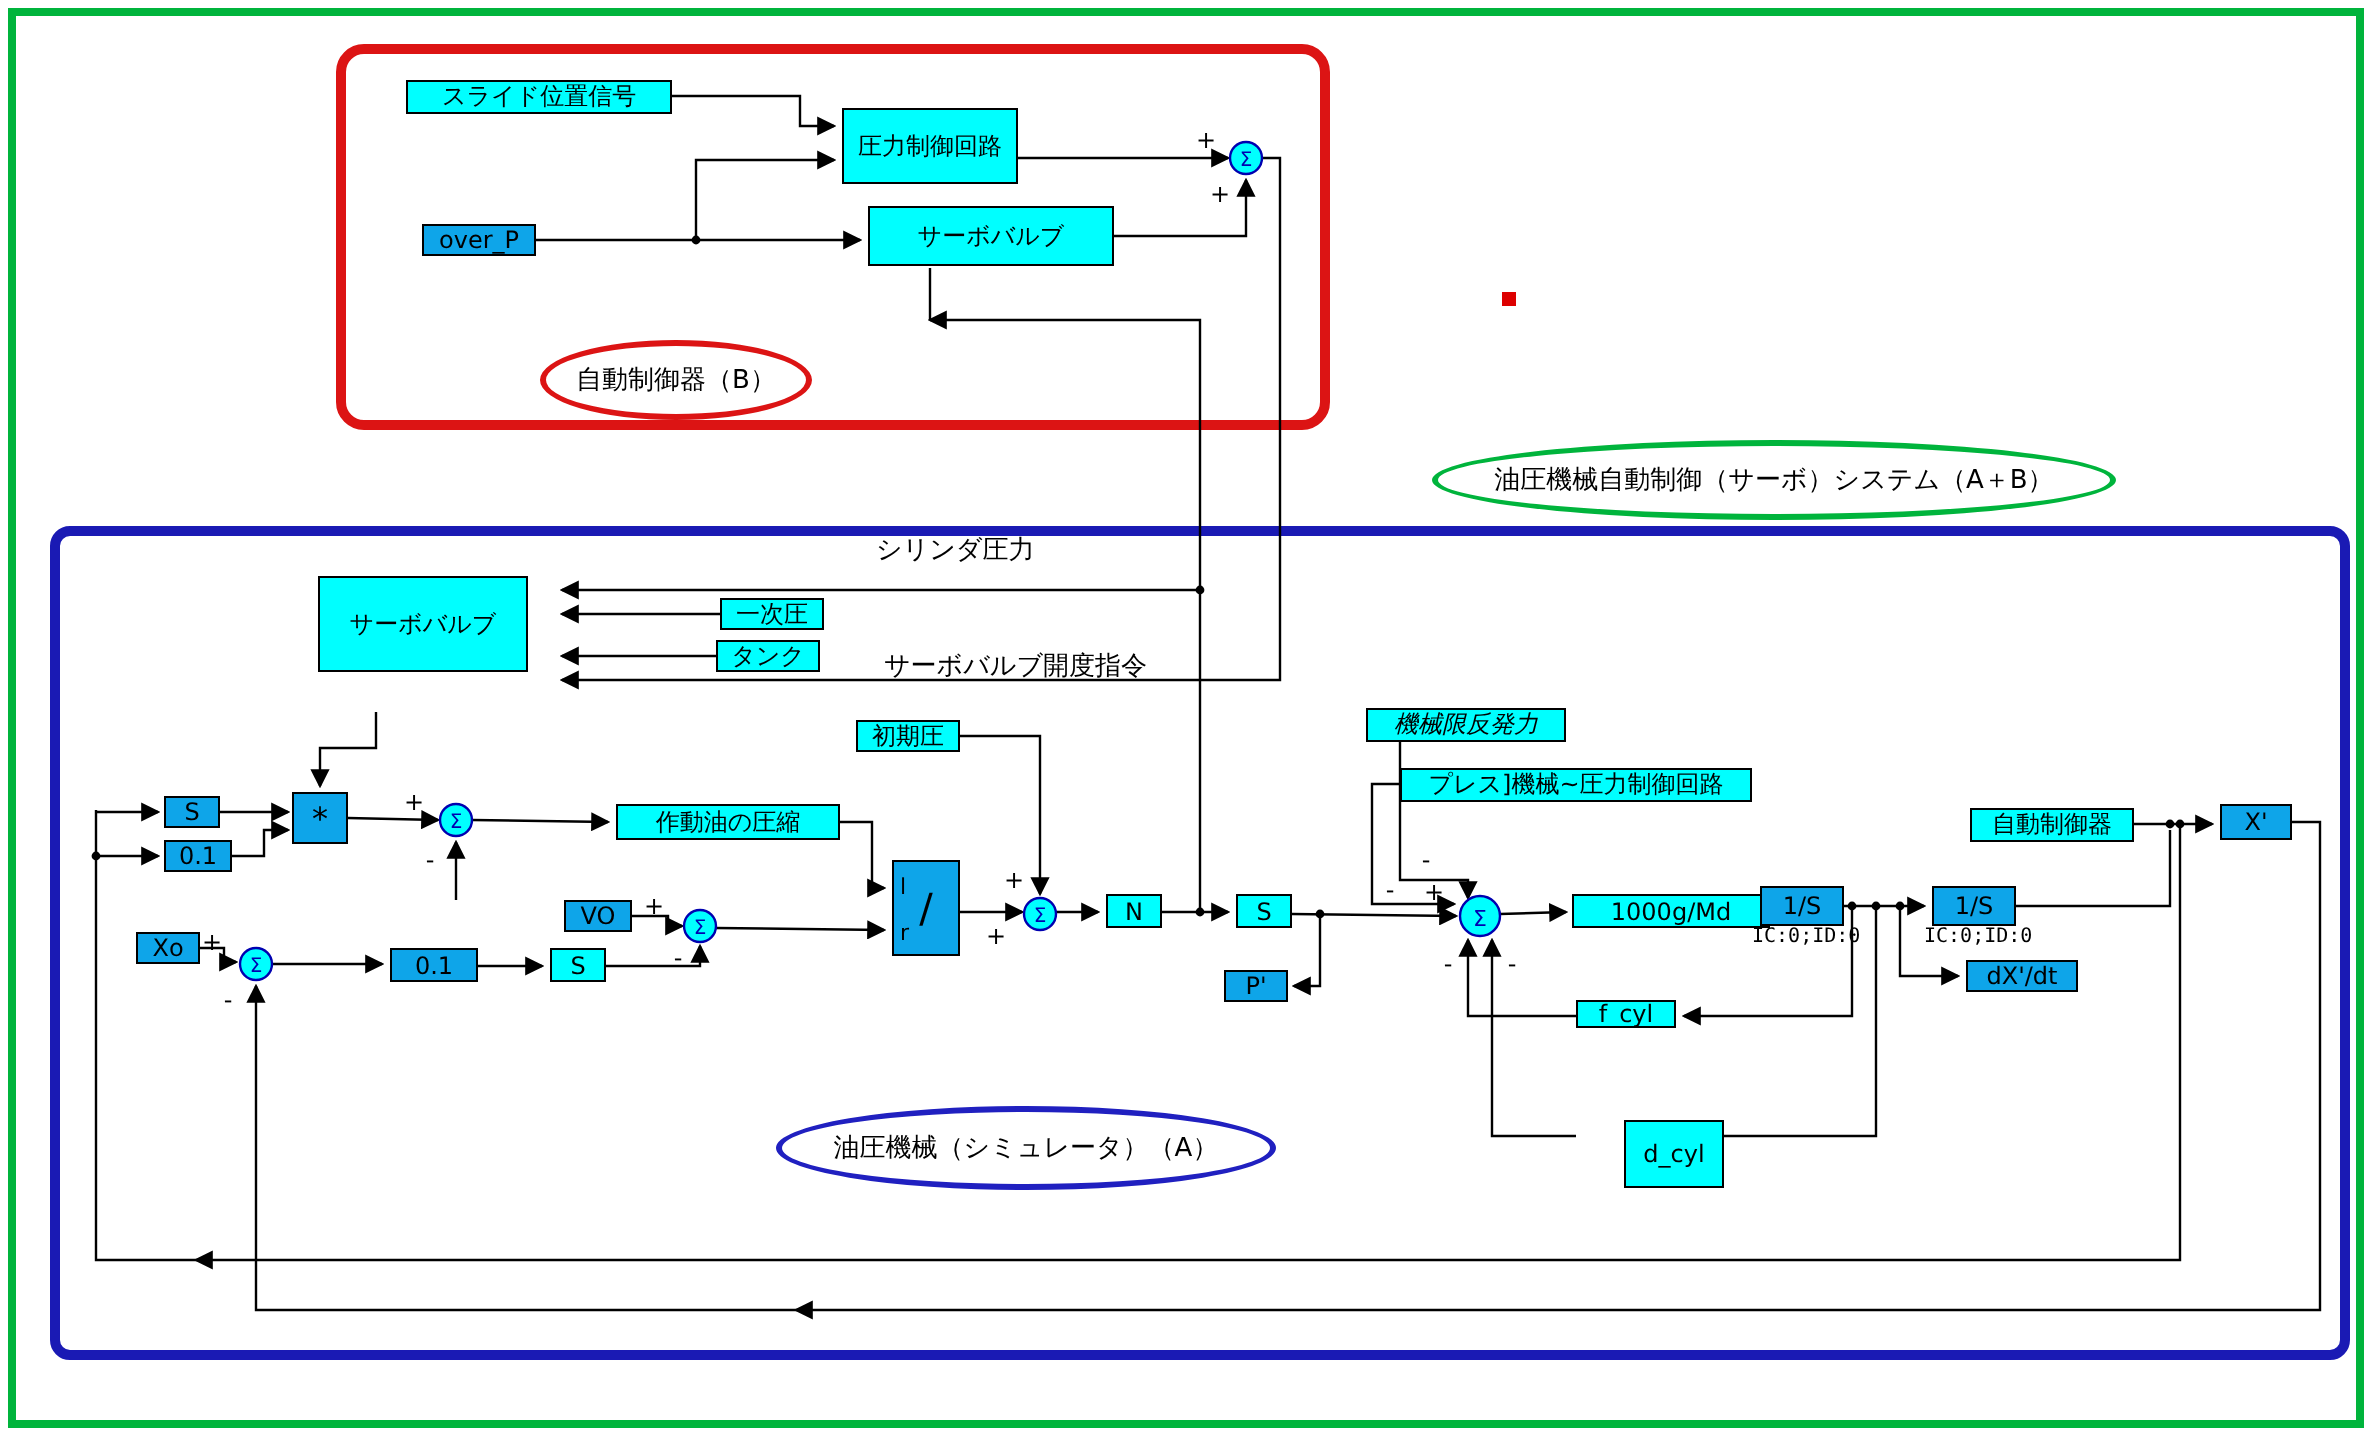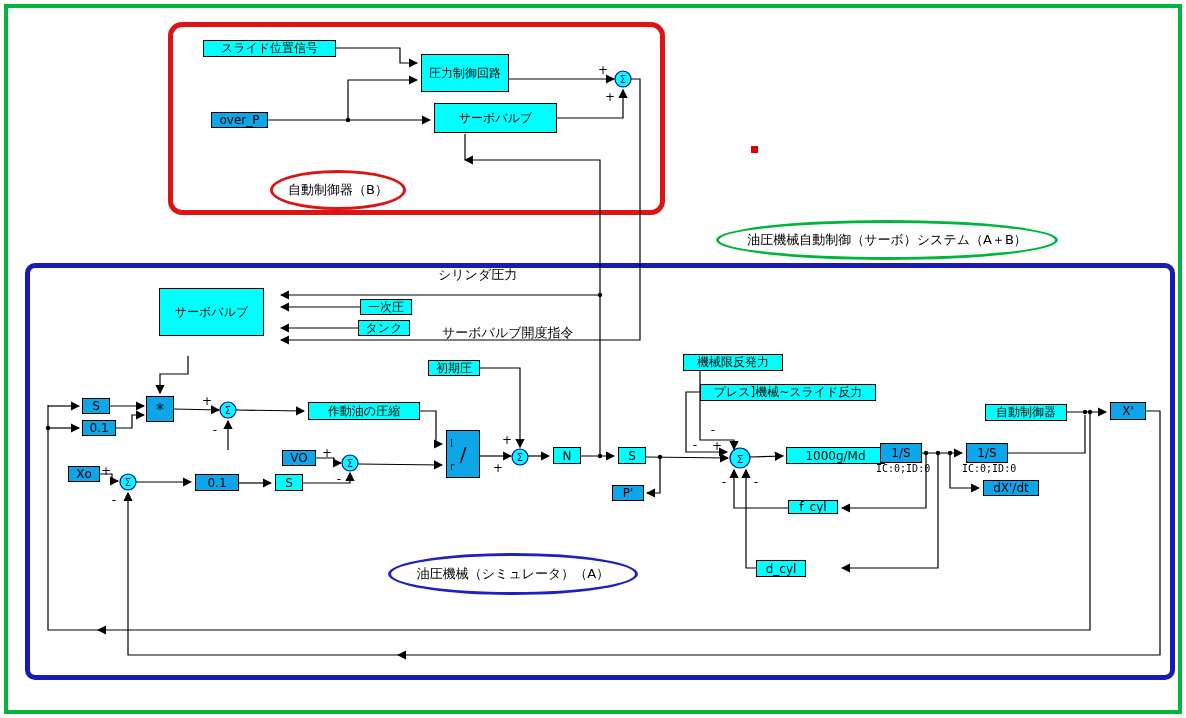--- a/index.html
+++ b/index.html
@@ -172,33 +172,33 @@
   <div class="box white" style="left:446px;top:430px;width:34px;height:48px;">
     <span class="divnum">l</span>
     <span class="divslash">/</span>
     <span class="divden">r</span>
   </div>
 
   <div class="box cyan" style="left:553px;top:447px;width:28px;height:17px;">N</div>
   <div class="box cyan" style="left:618px;top:447px;width:28px;height:17px;">S</div>
   <div class="box white" style="left:612px;top:485px;width:32px;height:16px;">P'</div>
 
-  <div class="box cyan" style="left:683px;top:354px;width:100px;height:17px;">機械限反発力</div>
-  <div class="box cyan" style="left:700px;top:384px;width:176px;height:17px;">プレス]機械~スライド反力</div>
+  <div class="box cyan" style="left:683px;top:354px;width:100px;height:17px;font-style:italic;">機械限反発力</div>
+  <div class="box cyan" style="left:700px;top:384px;width:176px;height:17px;">プレス]機械~圧力制御回路</div>
   <div class="box cyan" style="left:786px;top:447px;width:99px;height:17px;">1000g/Md</div>
   <div class="box white" style="left:880px;top:443px;width:42px;height:20px;">1/S</div>
   <div class="box white" style="left:966px;top:443px;width:42px;height:20px;">1/S</div>
   <div class="lbl ic" style="left:876px;top:463px;">IC:0;ID:0</div>
   <div class="lbl ic" style="left:962px;top:463px;">IC:0;ID:0</div>
 
   <div class="box cyan" style="left:985px;top:404px;width:82px;height:17px;">自動制御器</div>
   <div class="box white" style="left:1110px;top:402px;width:36px;height:18px;">X'</div>
   <div class="box white" style="left:983px;top:480px;width:56px;height:16px;">dX'/dt</div>
   <div class="box cyan" style="left:788px;top:500px;width:50px;height:14px;">f_cyl</div>
-  <div class="box cyan" style="left:756px;top:560px;width:50px;height:17px;">d_cyl</div>
+  <div class="box cyan" style="left:812px;top:560px;width:50px;height:34px;">d_cyl</div>
 
   <div class="lbl" style="left:438px;top:266px;">シリンダ圧力</div>
   <div class="lbl" style="left:442px;top:324px;">サーボバルブ開度指令</div>
 
   <div class="ellipse b-red" style="left:270px;top:170px;width:130px;height:34px;">自動制御器（B）</div>
   <div class="ellipse b-green" style="left:716px;top:220px;width:336px;height:34px;">油圧機械自動制御（サーボ）システム（A＋B）</div>
   <div class="ellipse b-blue" style="left:388px;top:553px;width:244px;height:36px;">油圧機械（シミュレータ）（A）</div>
 
 </div>
 

